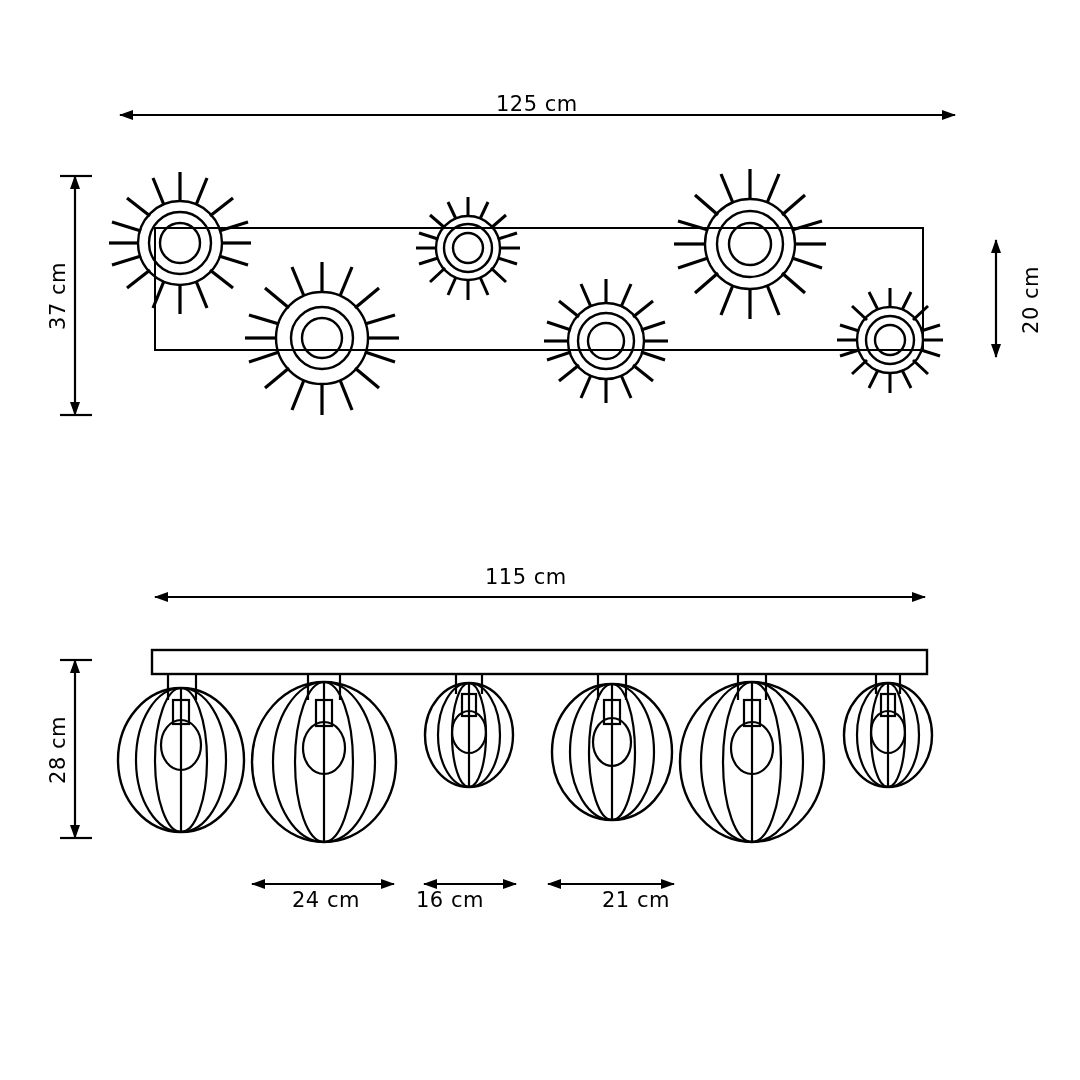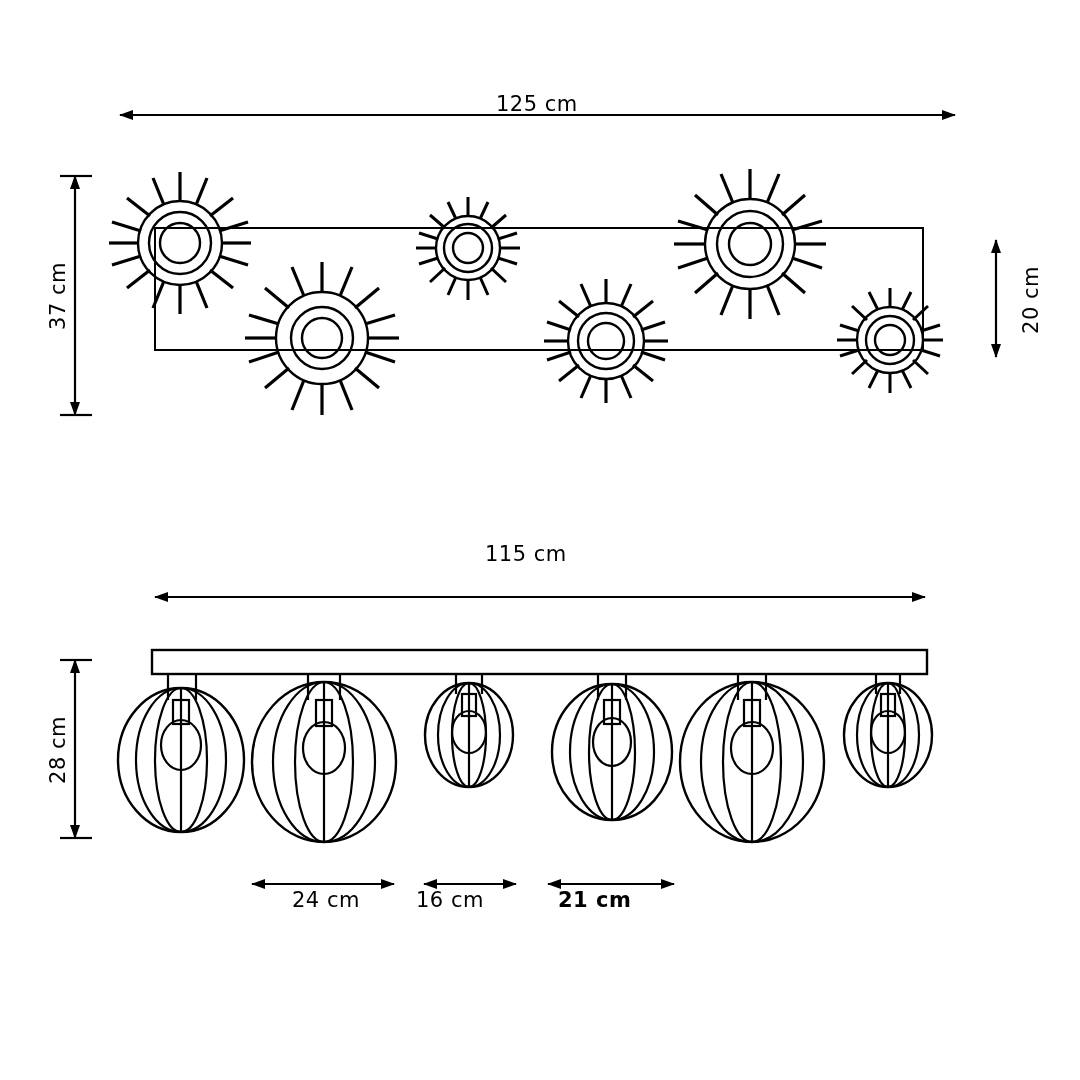--- a/index.html
+++ b/index.html
@@ -306,23 +306,23 @@
       </g>
     </g>
   </svg>
 
   <div class="dim-label" style="left:496px; top:92px;">125 cm</div>
 
   <div class="dim-label rot-left" style="left:24px; top:284px;">37 cm</div>
 
   <div class="dim-label rot-left" style="left:997px; top:288px;">20 cm</div>
 
-  <div class="dim-label" style="left:485px; top:542px;">115 cm</div>
+  <div class="dim-label" style="left:485px; top:565px;">115 cm</div>
 
   <div class="dim-label rot-left" style="left:24px; top:738px;">28 cm</div>
 
   <div class="dim-label" style="left:292px; top:888px;text-align:center;">24 cm</div>
 
   <div class="dim-label" style="left:416px; top:888px;">16 cm</div>
 
-  <div class="dim-label" style="left:558px; top:888px;font-weight:bold;">21 cm</div>
+  <div class="dim-label" style="left:602px; top:888px;">21 cm</div>
 
 </div>
 
 </body></html>

